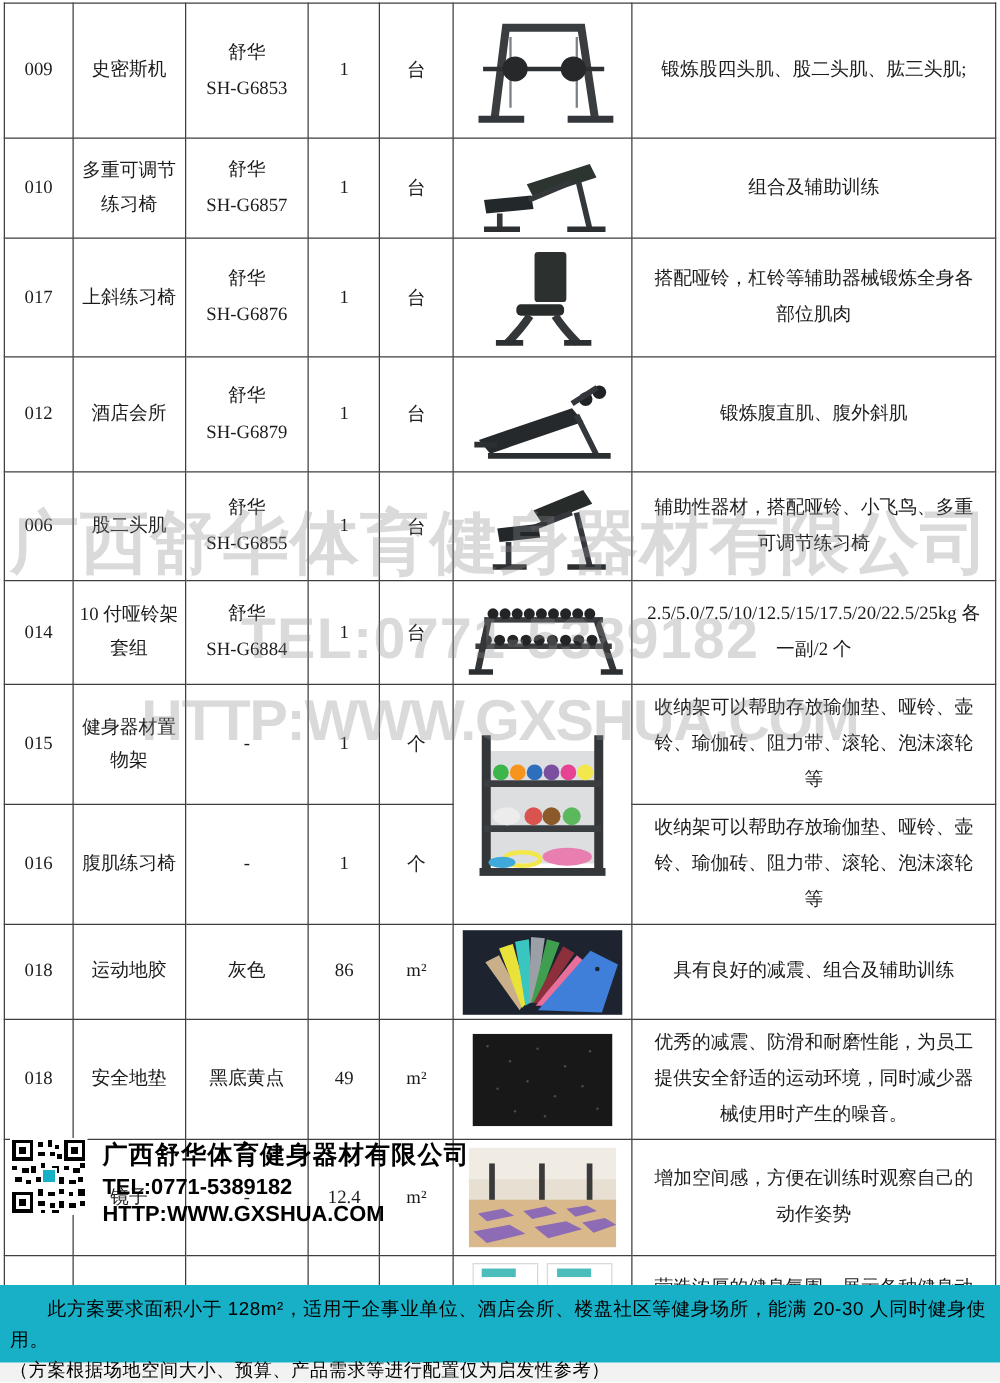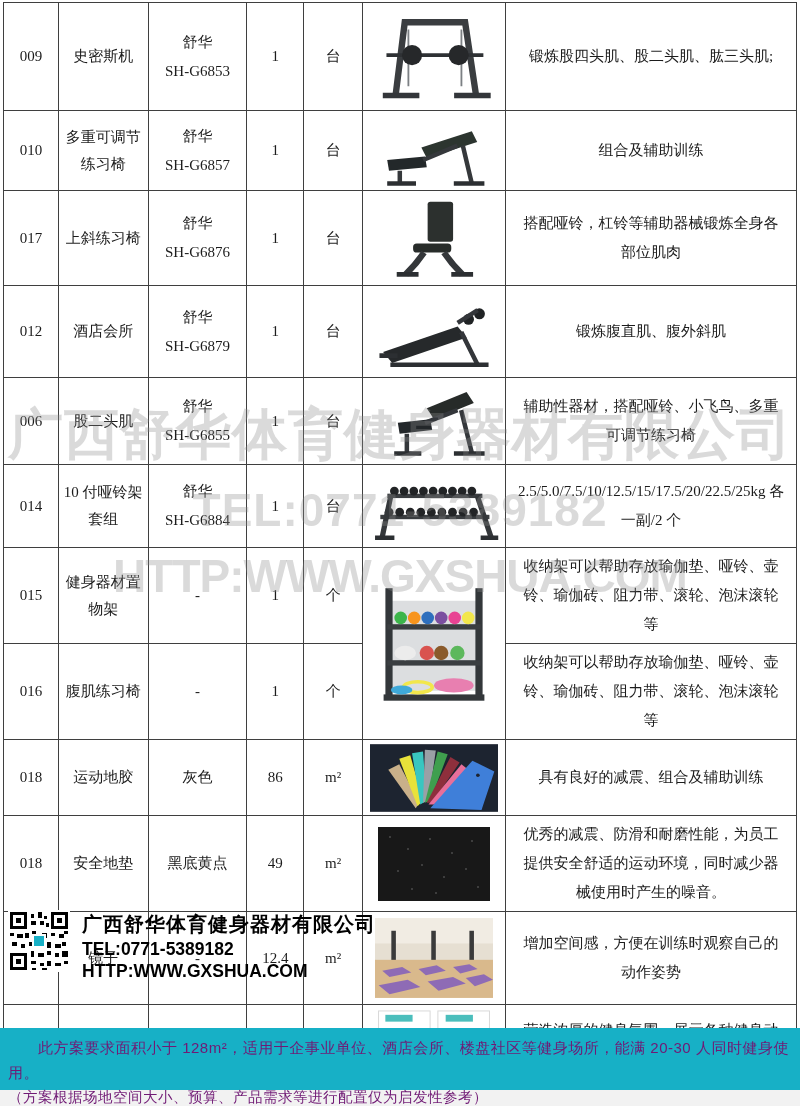--- a/index.html
+++ b/index.html
@@ -35,21 +35,21 @@
   
   .contact { position:absolute; left:8px; top:910px; z-index:6; display:flex; align-items:flex-start;
              font-family:"Liberation Sans","DejaVu Sans",sans-serif; }
   .contact .txt { margin-left:12px; padding-top:2px; }
   .contact .company { font-size:20px; font-weight:bold; color:#000; letter-spacing:1px; line-height:24px; }
   .contact .tel, .contact .web { font-size:17.5px; font-weight:bold; color:#000; line-height:22px; }
   .contact .tel { margin-top:2px; }
 
   
   .footer { position:absolute; left:0; top:1028px; width:800px; height:62px; background:#17b0c6;
-            z-index:10; color:#701a75; font-family:"Liberation Sans","DejaVu Sans",sans-serif;
+            z-index:10; color:#000000; font-family:"Liberation Sans","DejaVu Sans",sans-serif;
             padding:7px 6px 0 8px; }
   .footer .l1 { font-size:15px; line-height:25px; text-indent:30px; letter-spacing:0.5px; }
   .footer .l2 { font-size:14.5px; line-height:25px; letter-spacing:0.5px; }
   .below-band { position:absolute; left:0; top:1090px; width:800px; height:16px; background:#f2f2f2; z-index:2; }
 </style>
 </head>
 <body>
 
 <div class="page">
 

